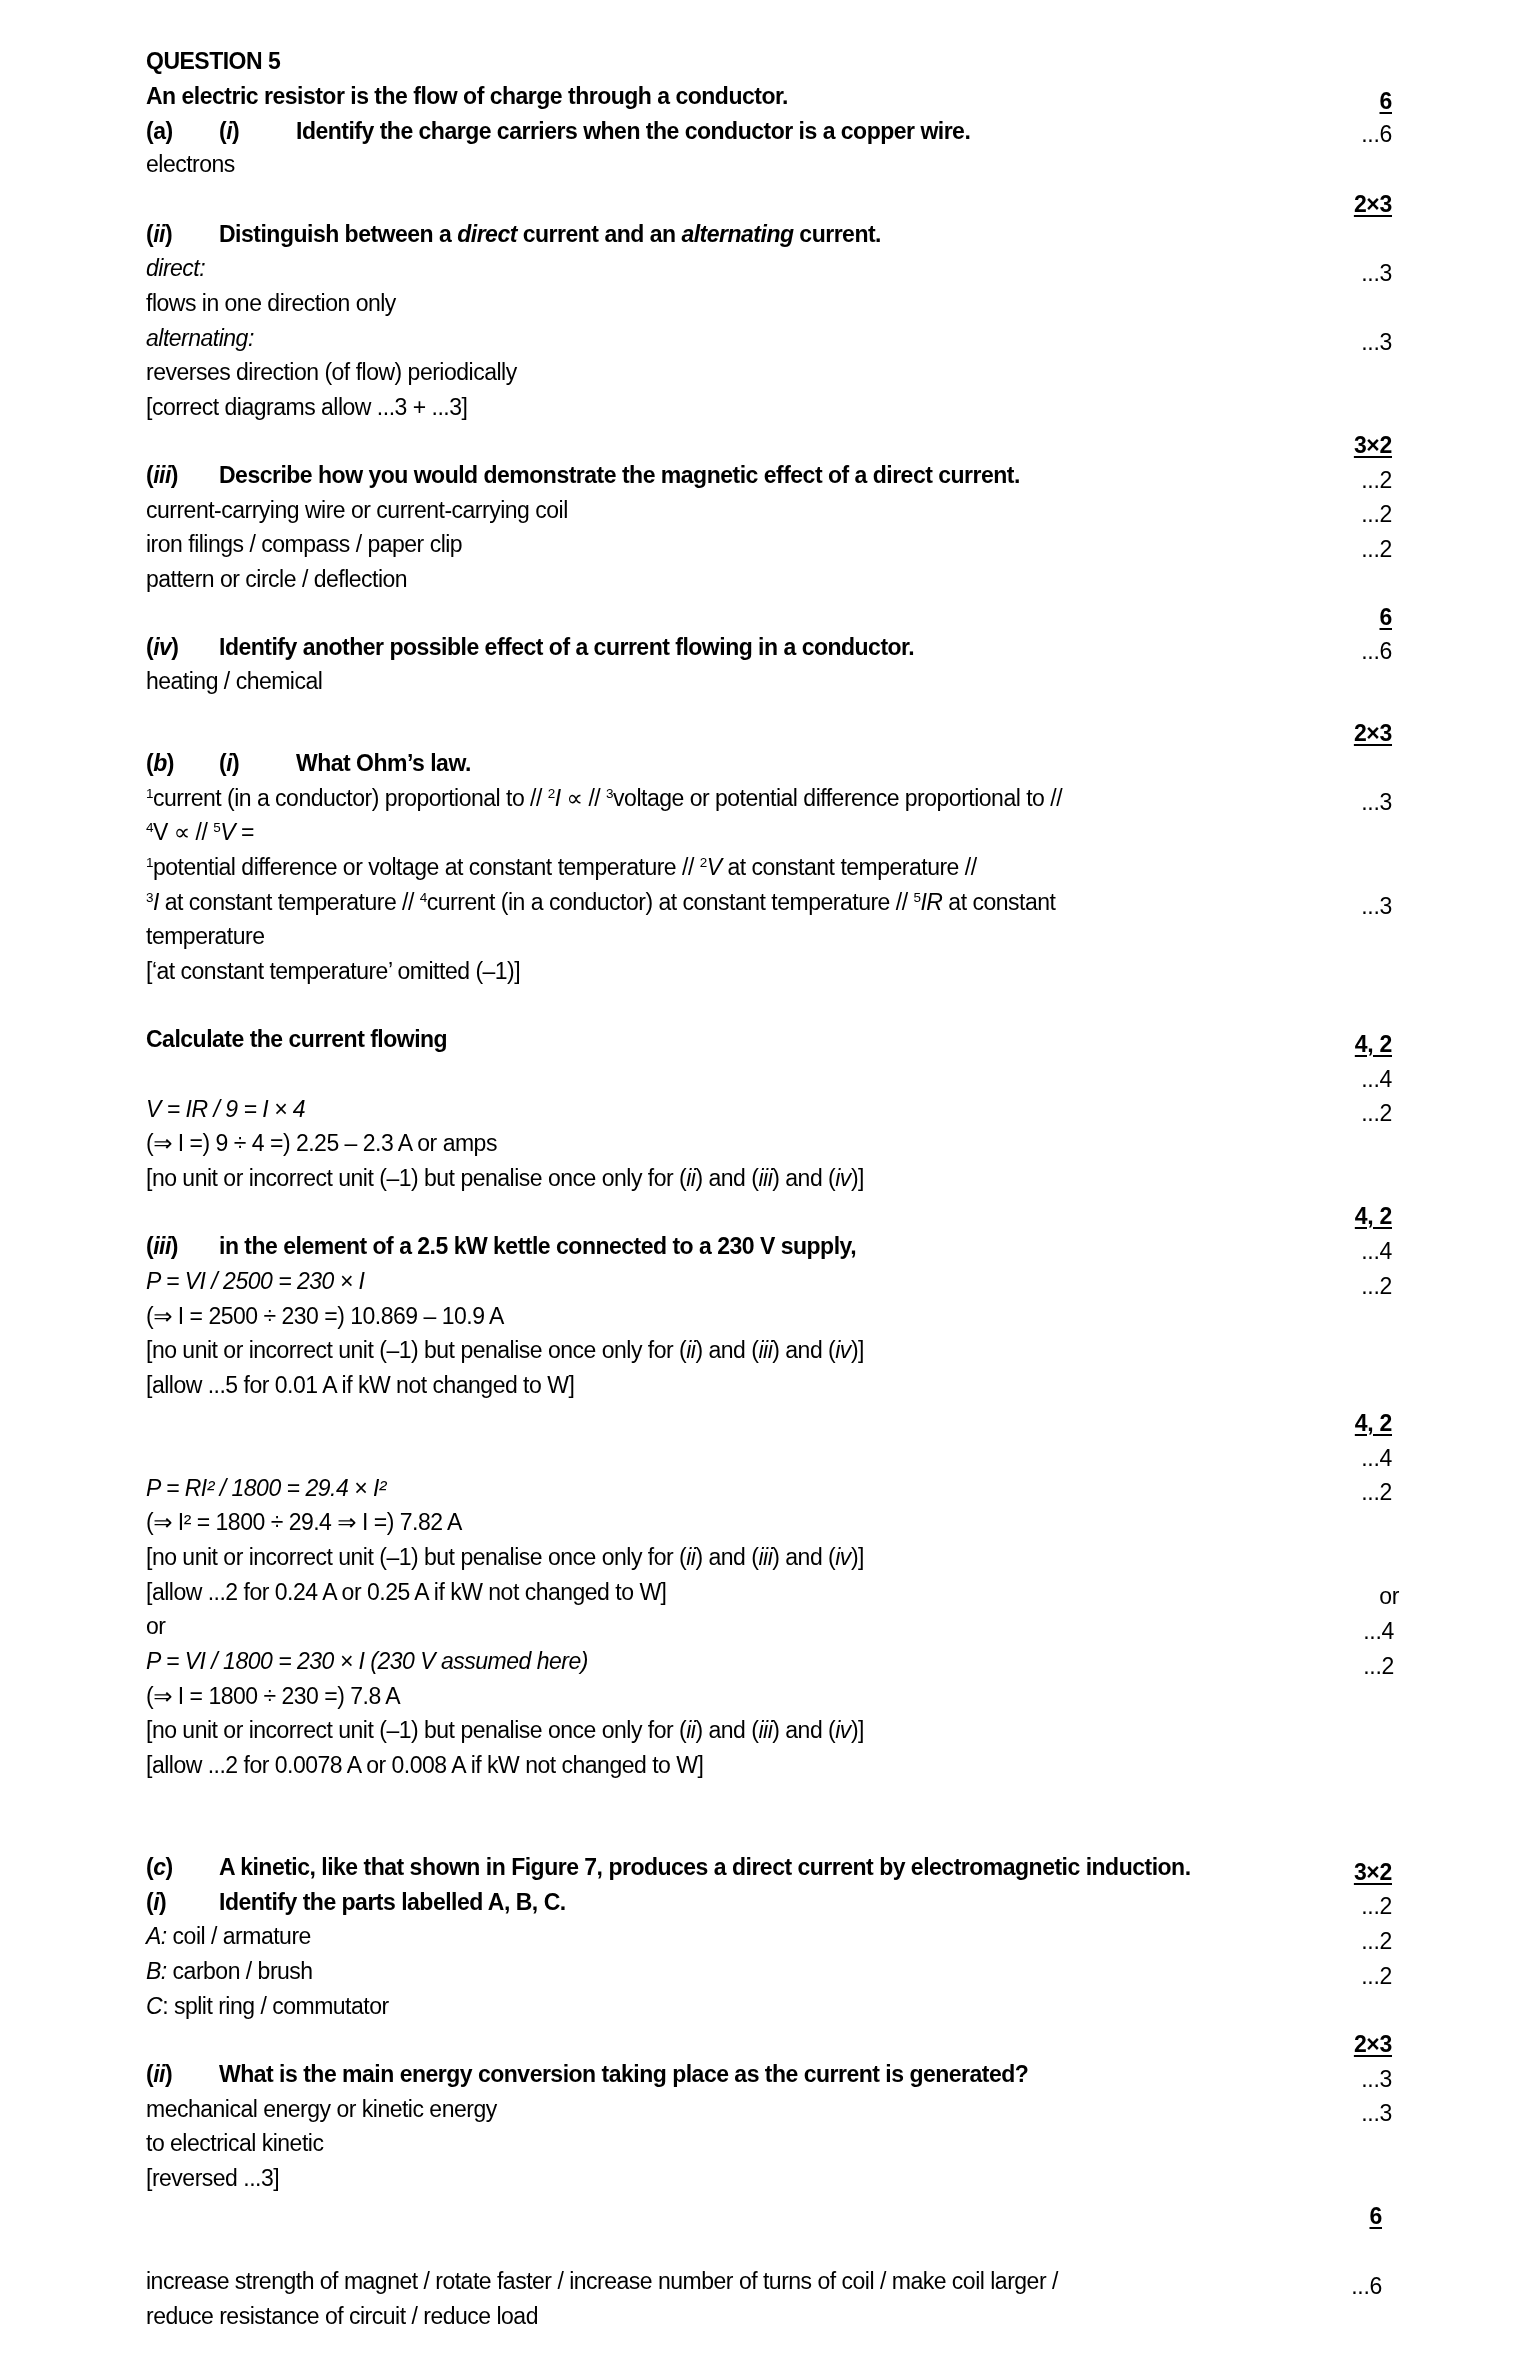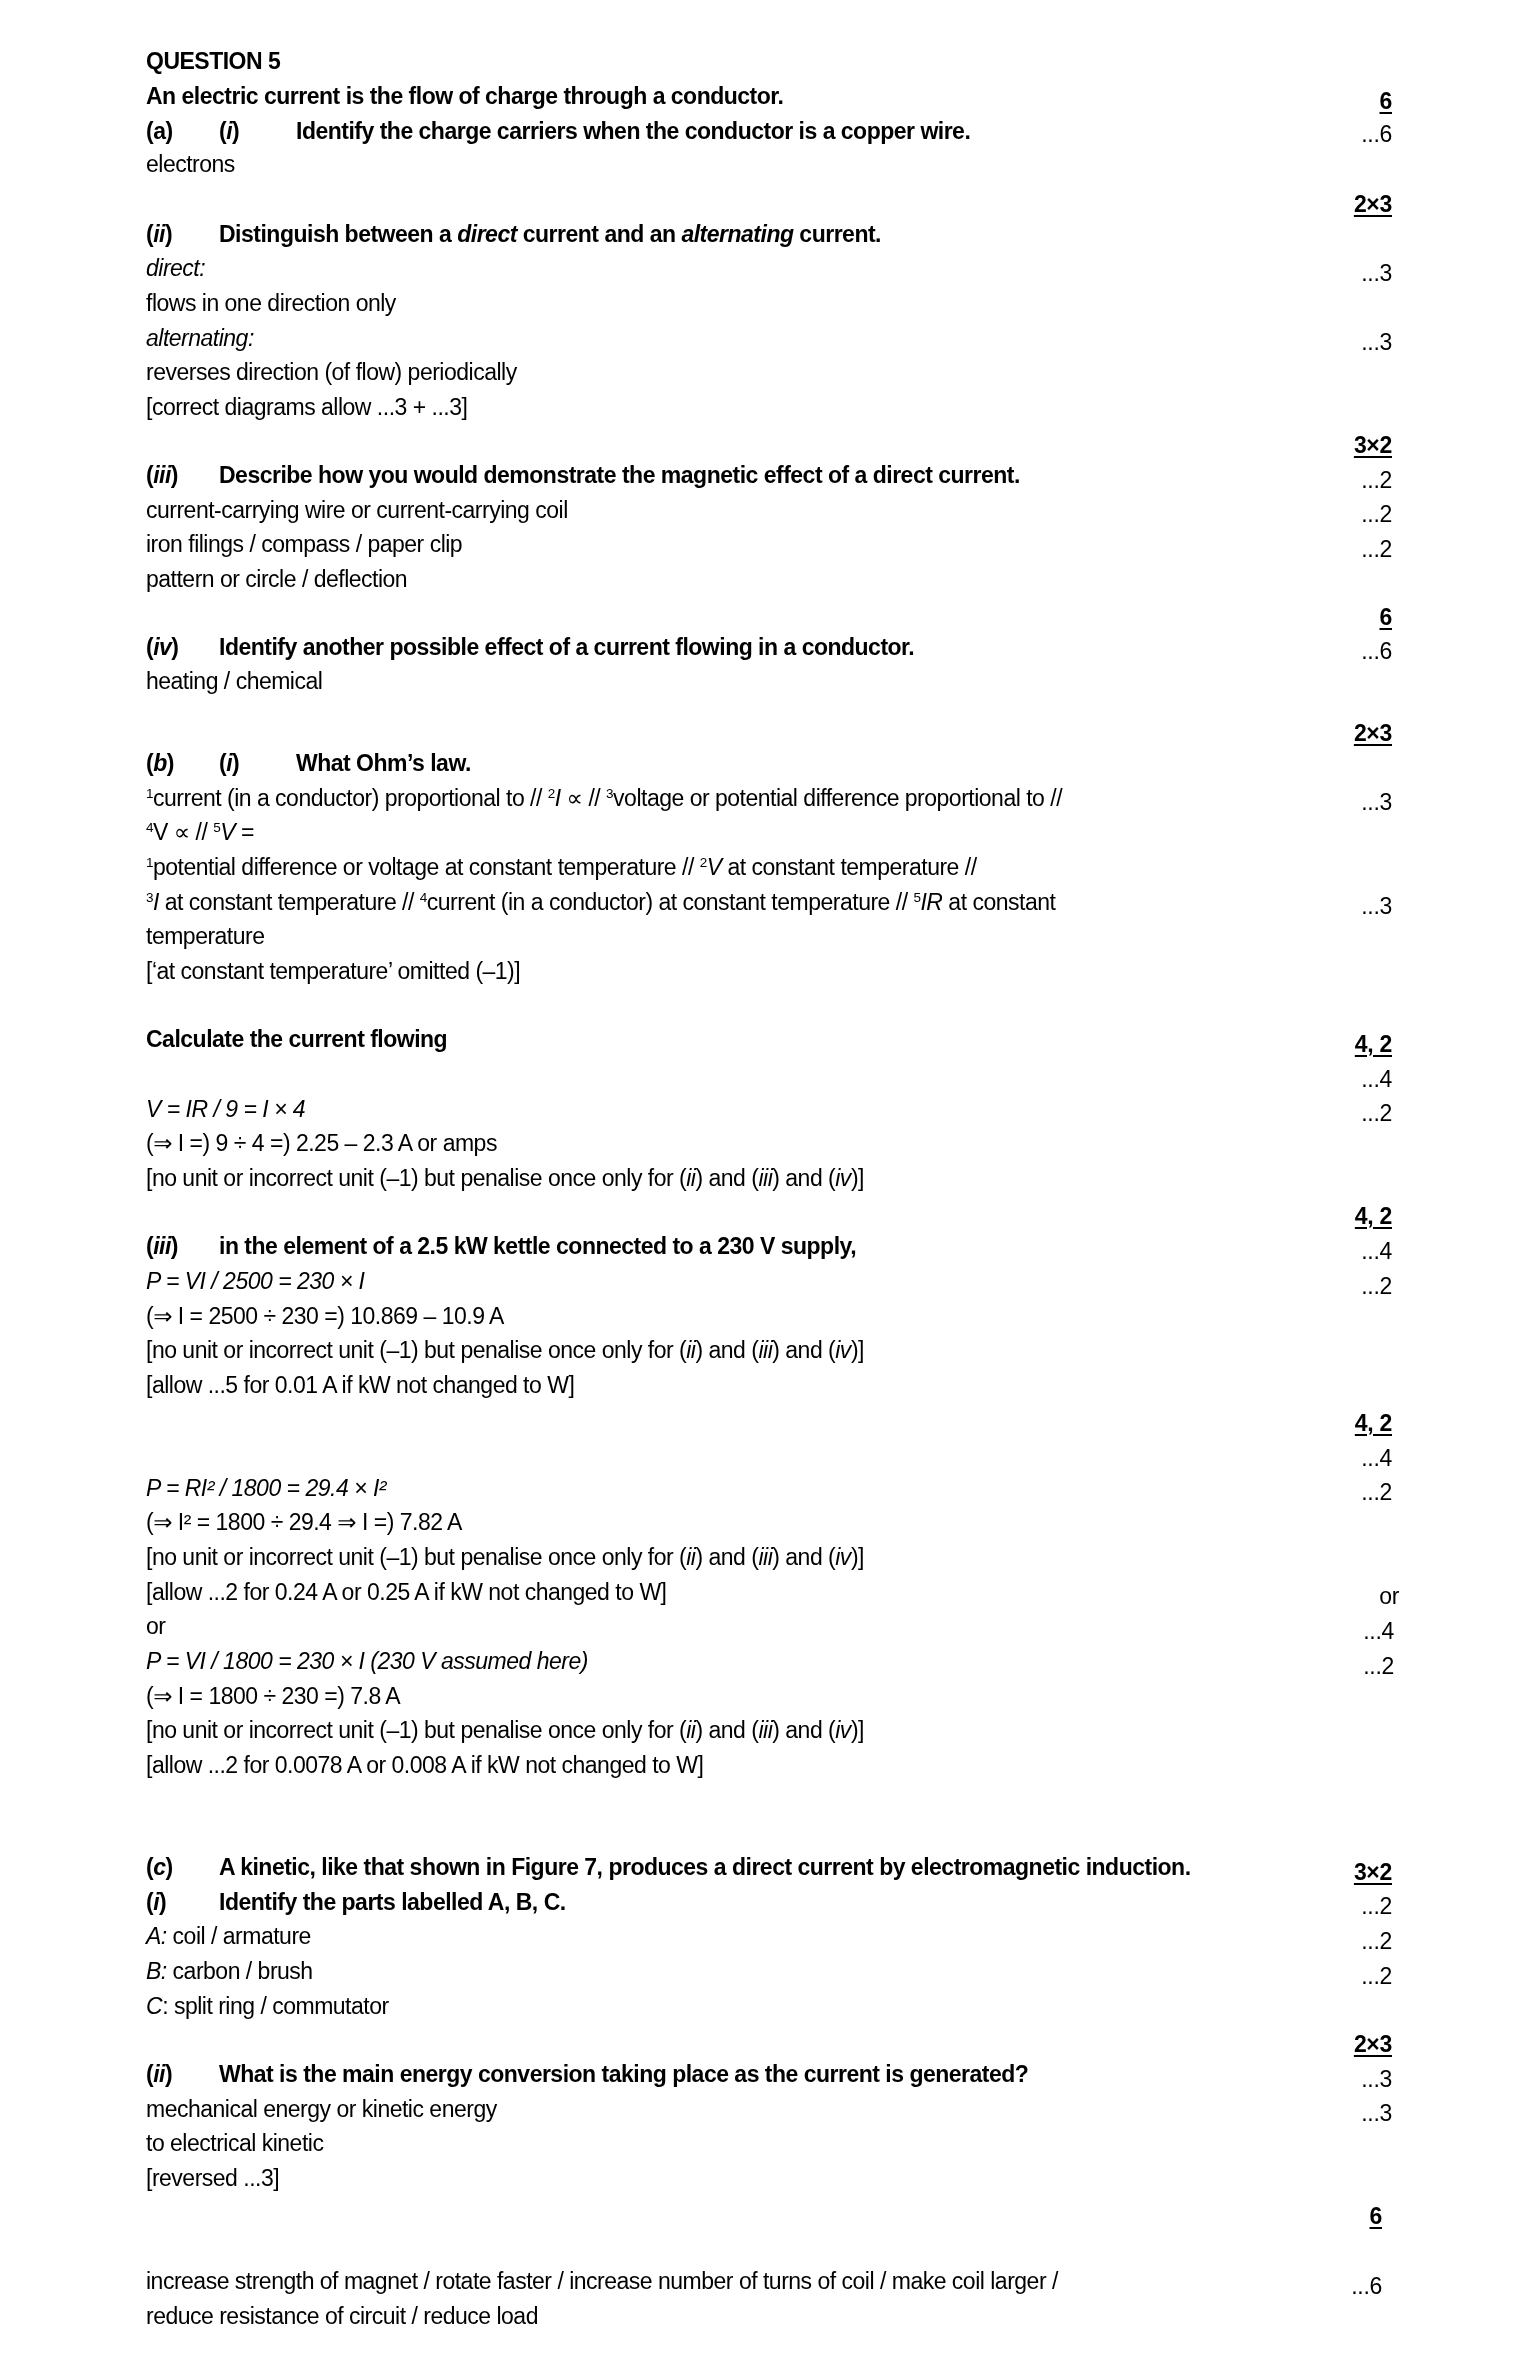--- a/index.html
+++ b/index.html
@@ -16,21 +16,21 @@
   .lab-sub { display: inline-block; width: 77px; }
   sup { font-size: 13.5px; vertical-align: 0; position: relative; top: -8.4px; }
 </style>
 </head>
 <body>
 
 <div class="line" style="top:14.4px">
   <span class="txt b">QUESTION 5</span>
 </div>
 <div class="line" style="top:49px">
-  <span class="txt b">An electric current is the flow of charge through a conductor.</span>
+  <span class="txt b">An electric resistor is the flow of charge through a conductor.</span>
 </div>
 
 <div class="line" style="top:84px">
   <span class="txt b">
     <span class="lab1">(a)</span><span class="lab-sub">(<span class="i">i</span>)</span><span>Identify the charge carriers when the conductor is a copper wire.</span>
   </span>
   <span class="mk b u">6</span>
 </div>
 <div class="line" style="top:117px">
   <span class="txt">electrons</span>

